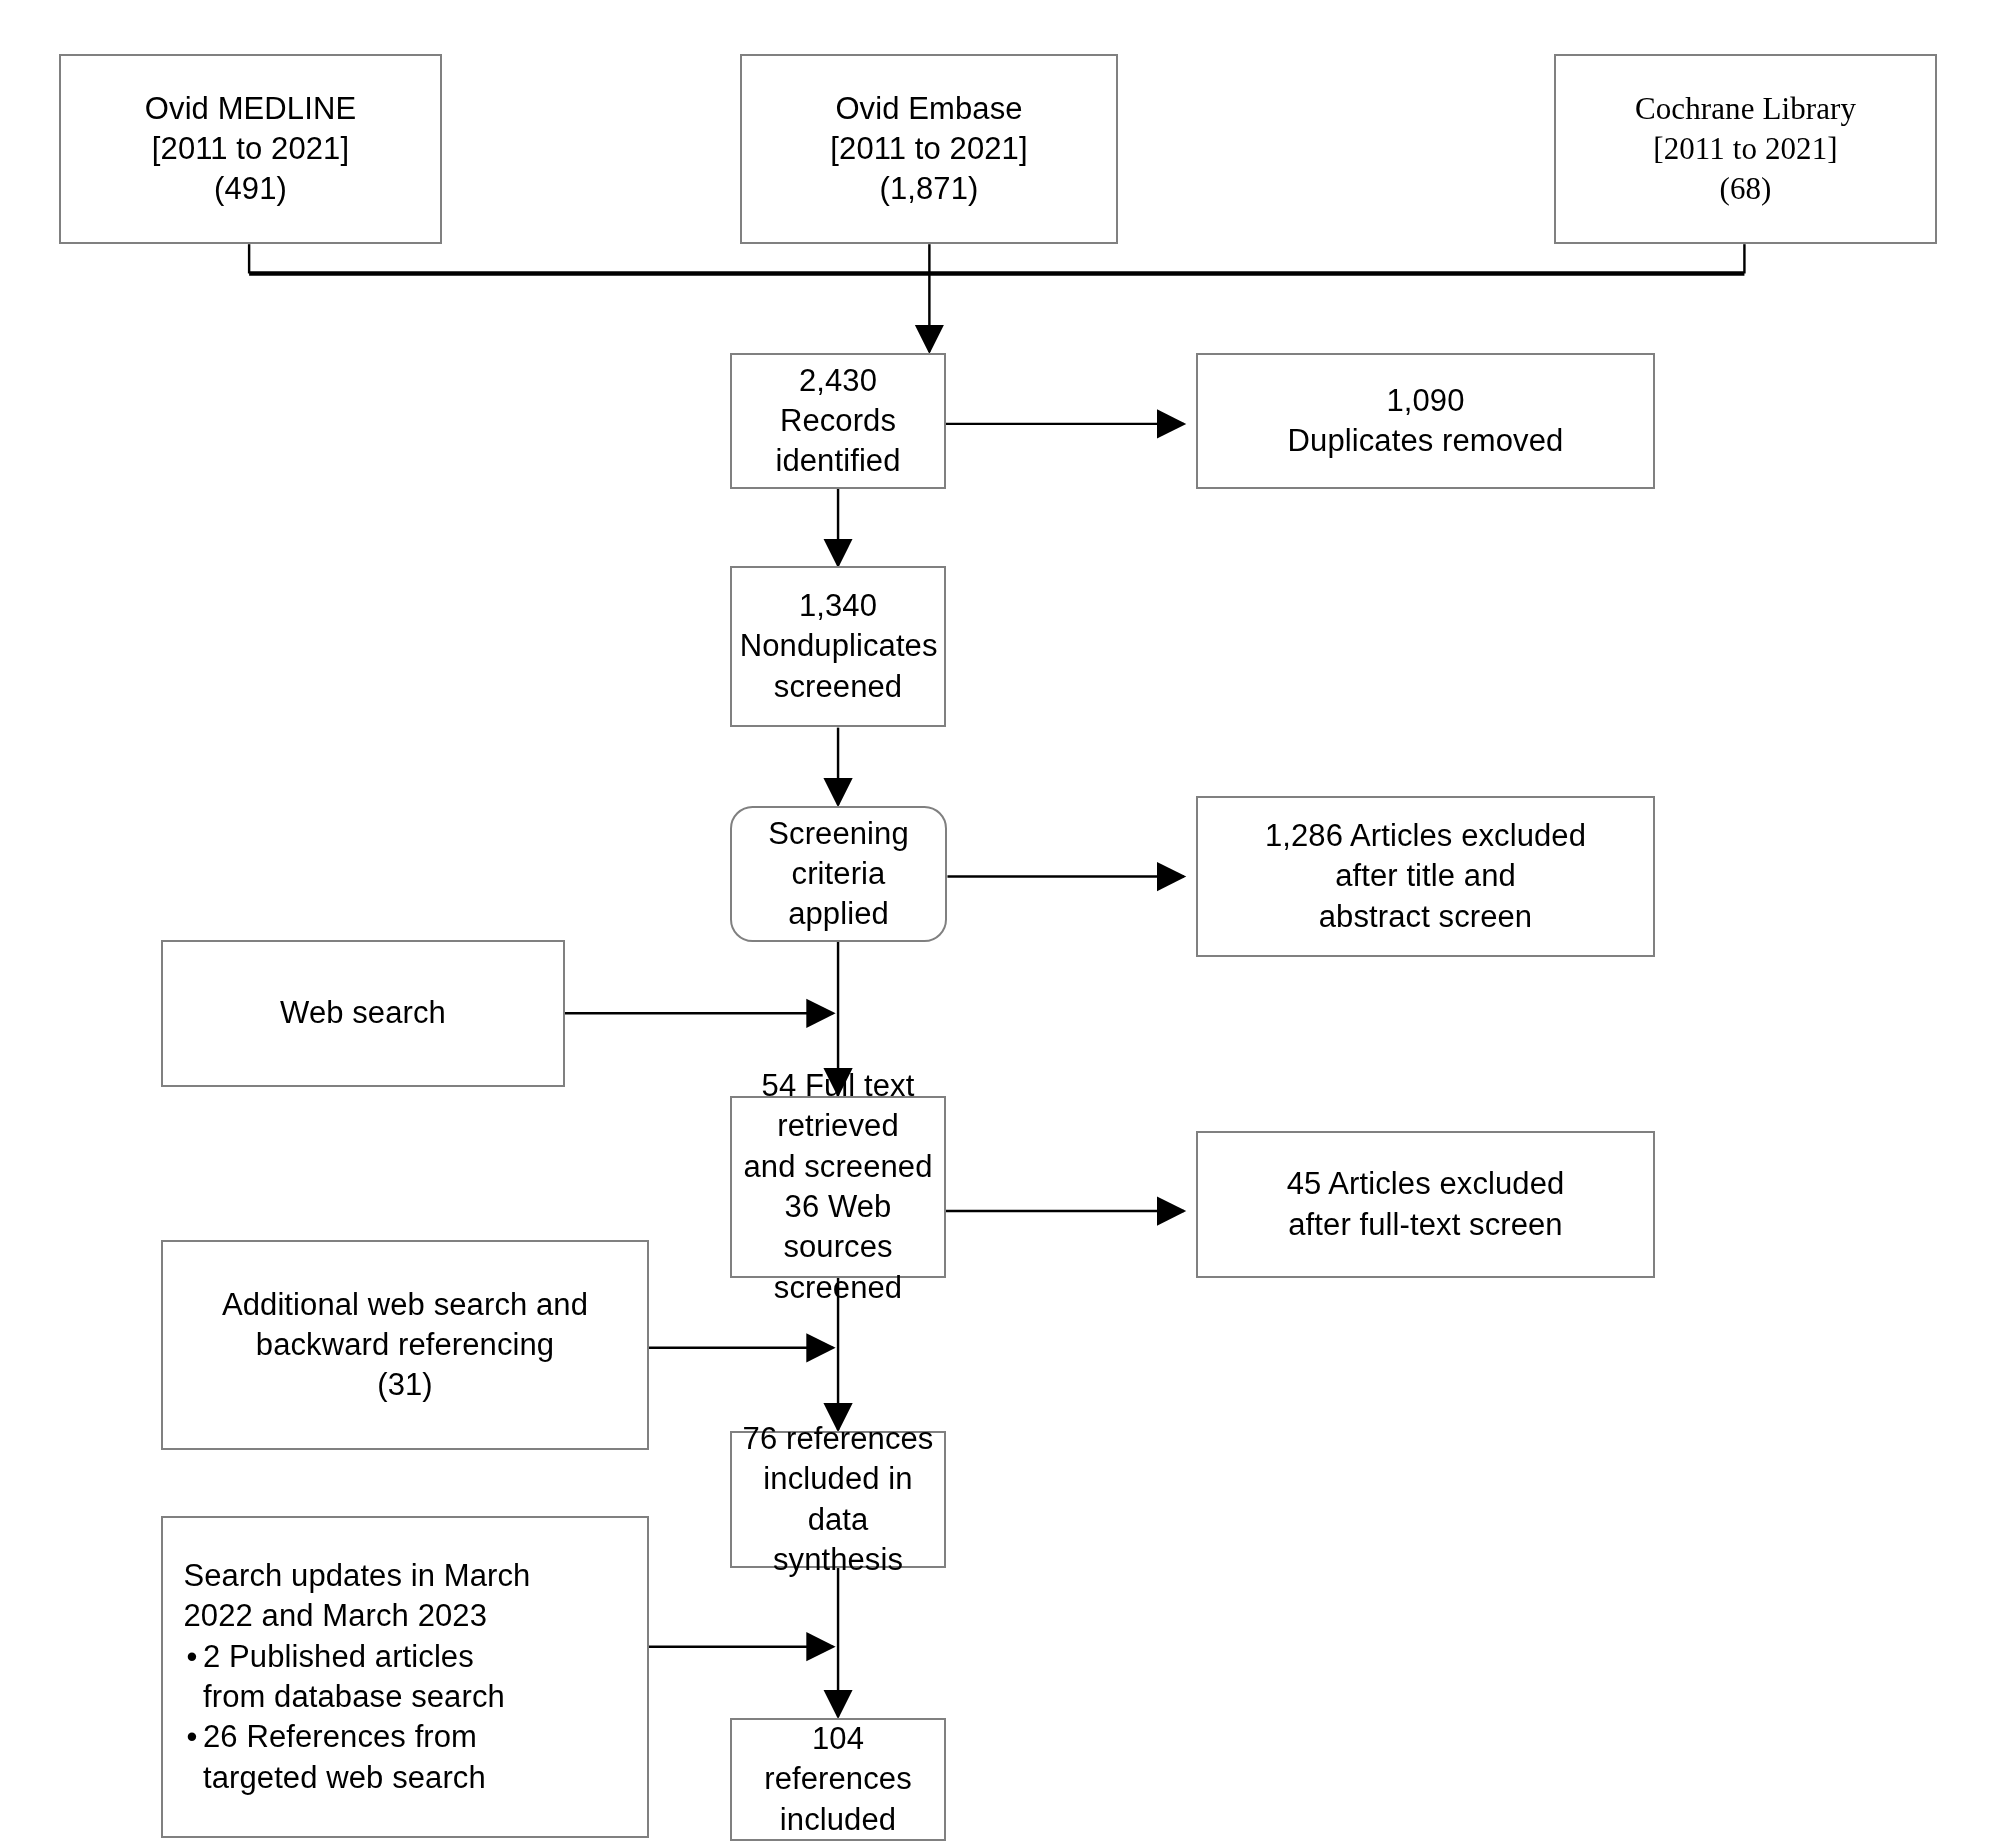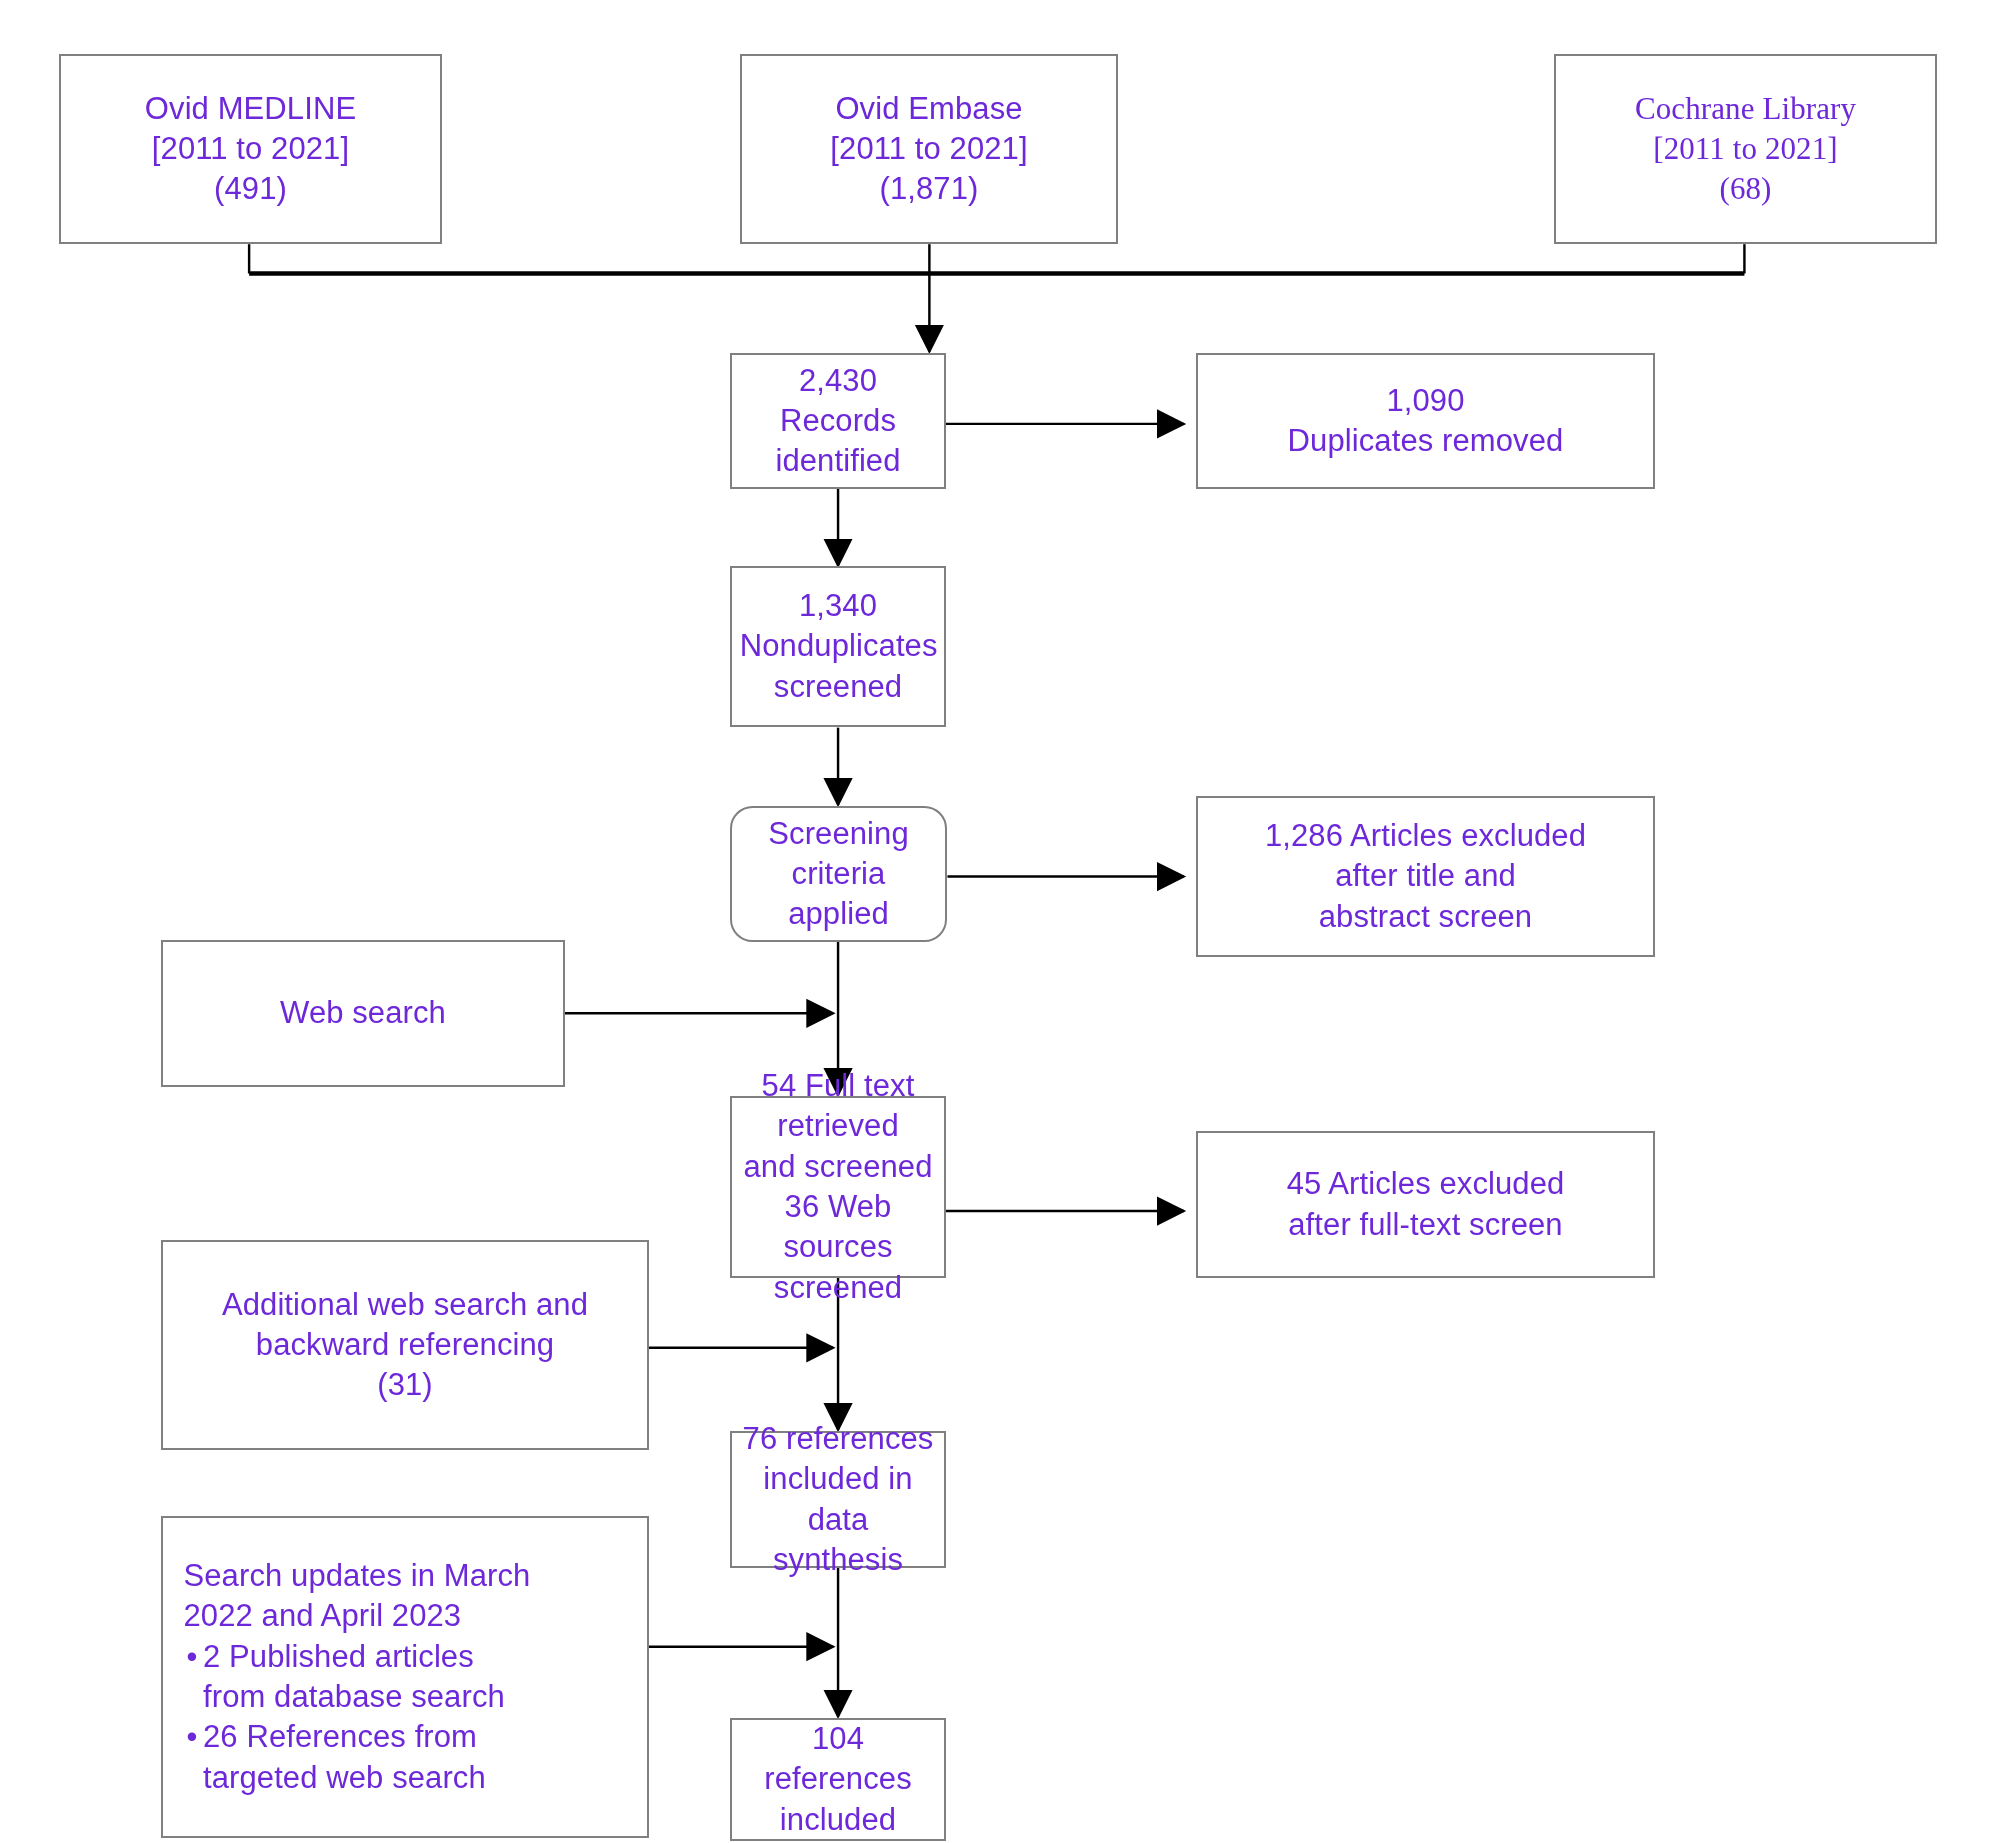--- a/index.html
+++ b/index.html
@@ -25,21 +25,21 @@
   }
   .node {
     position: absolute;
     box-sizing: border-box;
     border: 2px solid #808080;
     background: #ffffff;
     display: flex;
     align-items: center;
     justify-content: center;
     text-align: center;
-    color: #6d28d9;
+    color: #000000;
     font-size: 31px;
     line-height: 1.30;
     font-weight: 400;
     letter-spacing: 0.1px;
   }
   .node .lines {
     width: 100%;
     padding: 0 7.8px;
     box-sizing: border-box;
   }
@@ -206,21 +206,21 @@
     <div class="lines">
       <div>76 references</div>
       <div>included in data</div>
       <div>synthesis</div>
     </div>
   </div>
 
   <div class="node left-align" style="left:161px; top:1516px; width:488px; height:322px;">
     <div class="lines">
       <div>Search updates in March</div>
-      <div>2022 and April 2023</div>
+      <div>2022 and March 2023</div>
       <ul class="bullet-list">
         <li>
           <div>2 Published articles</div>
           <div>from database search</div>
         </li>
         <li>
           <div>26 References from</div>
           <div>targeted web search</div>
         </li>
       </ul>

